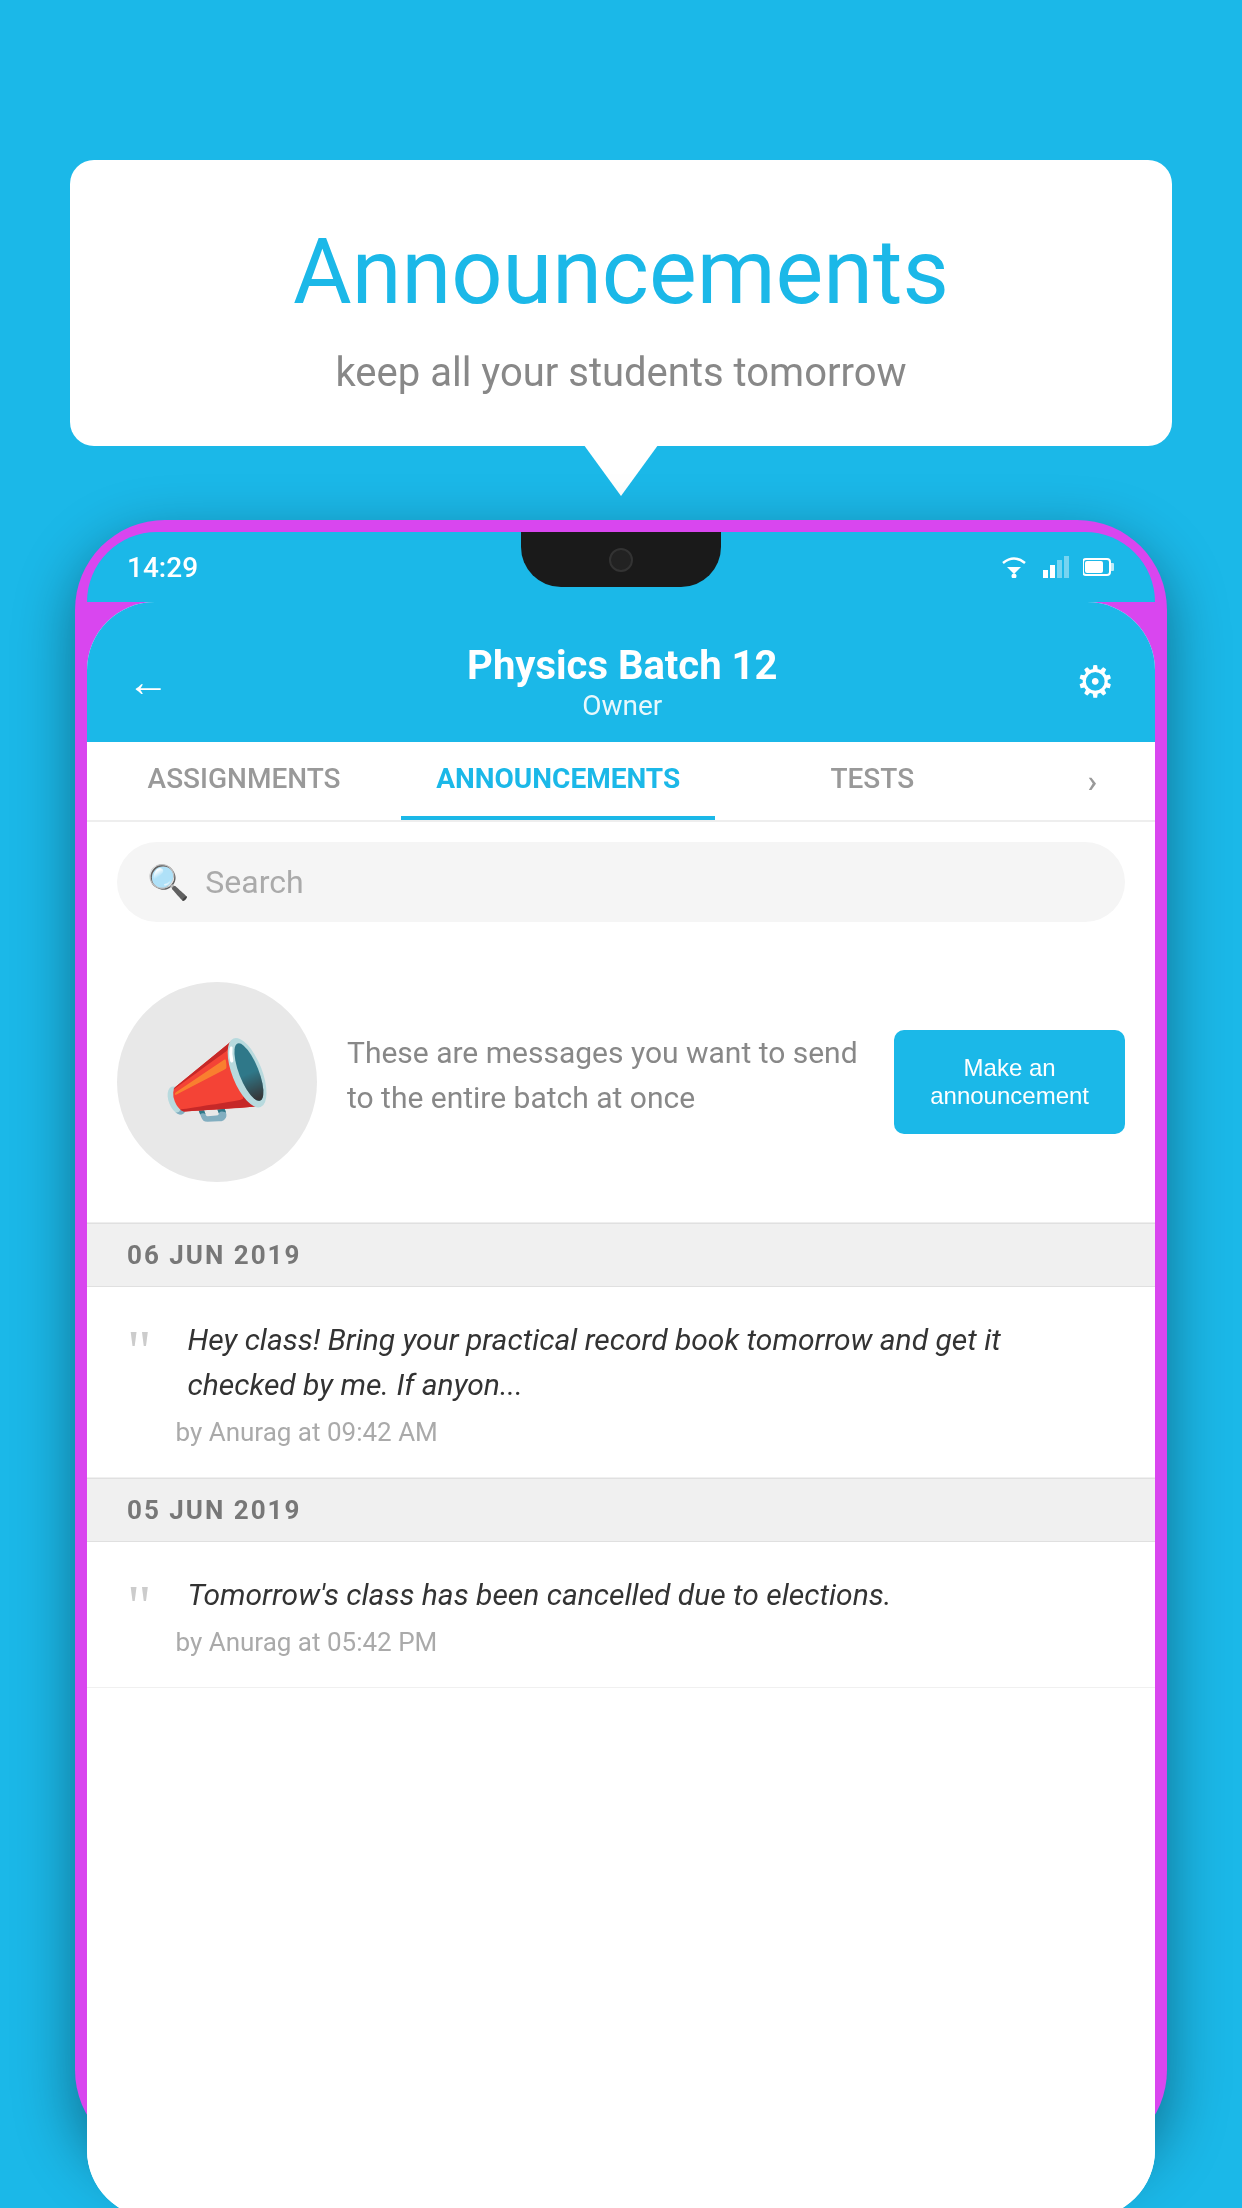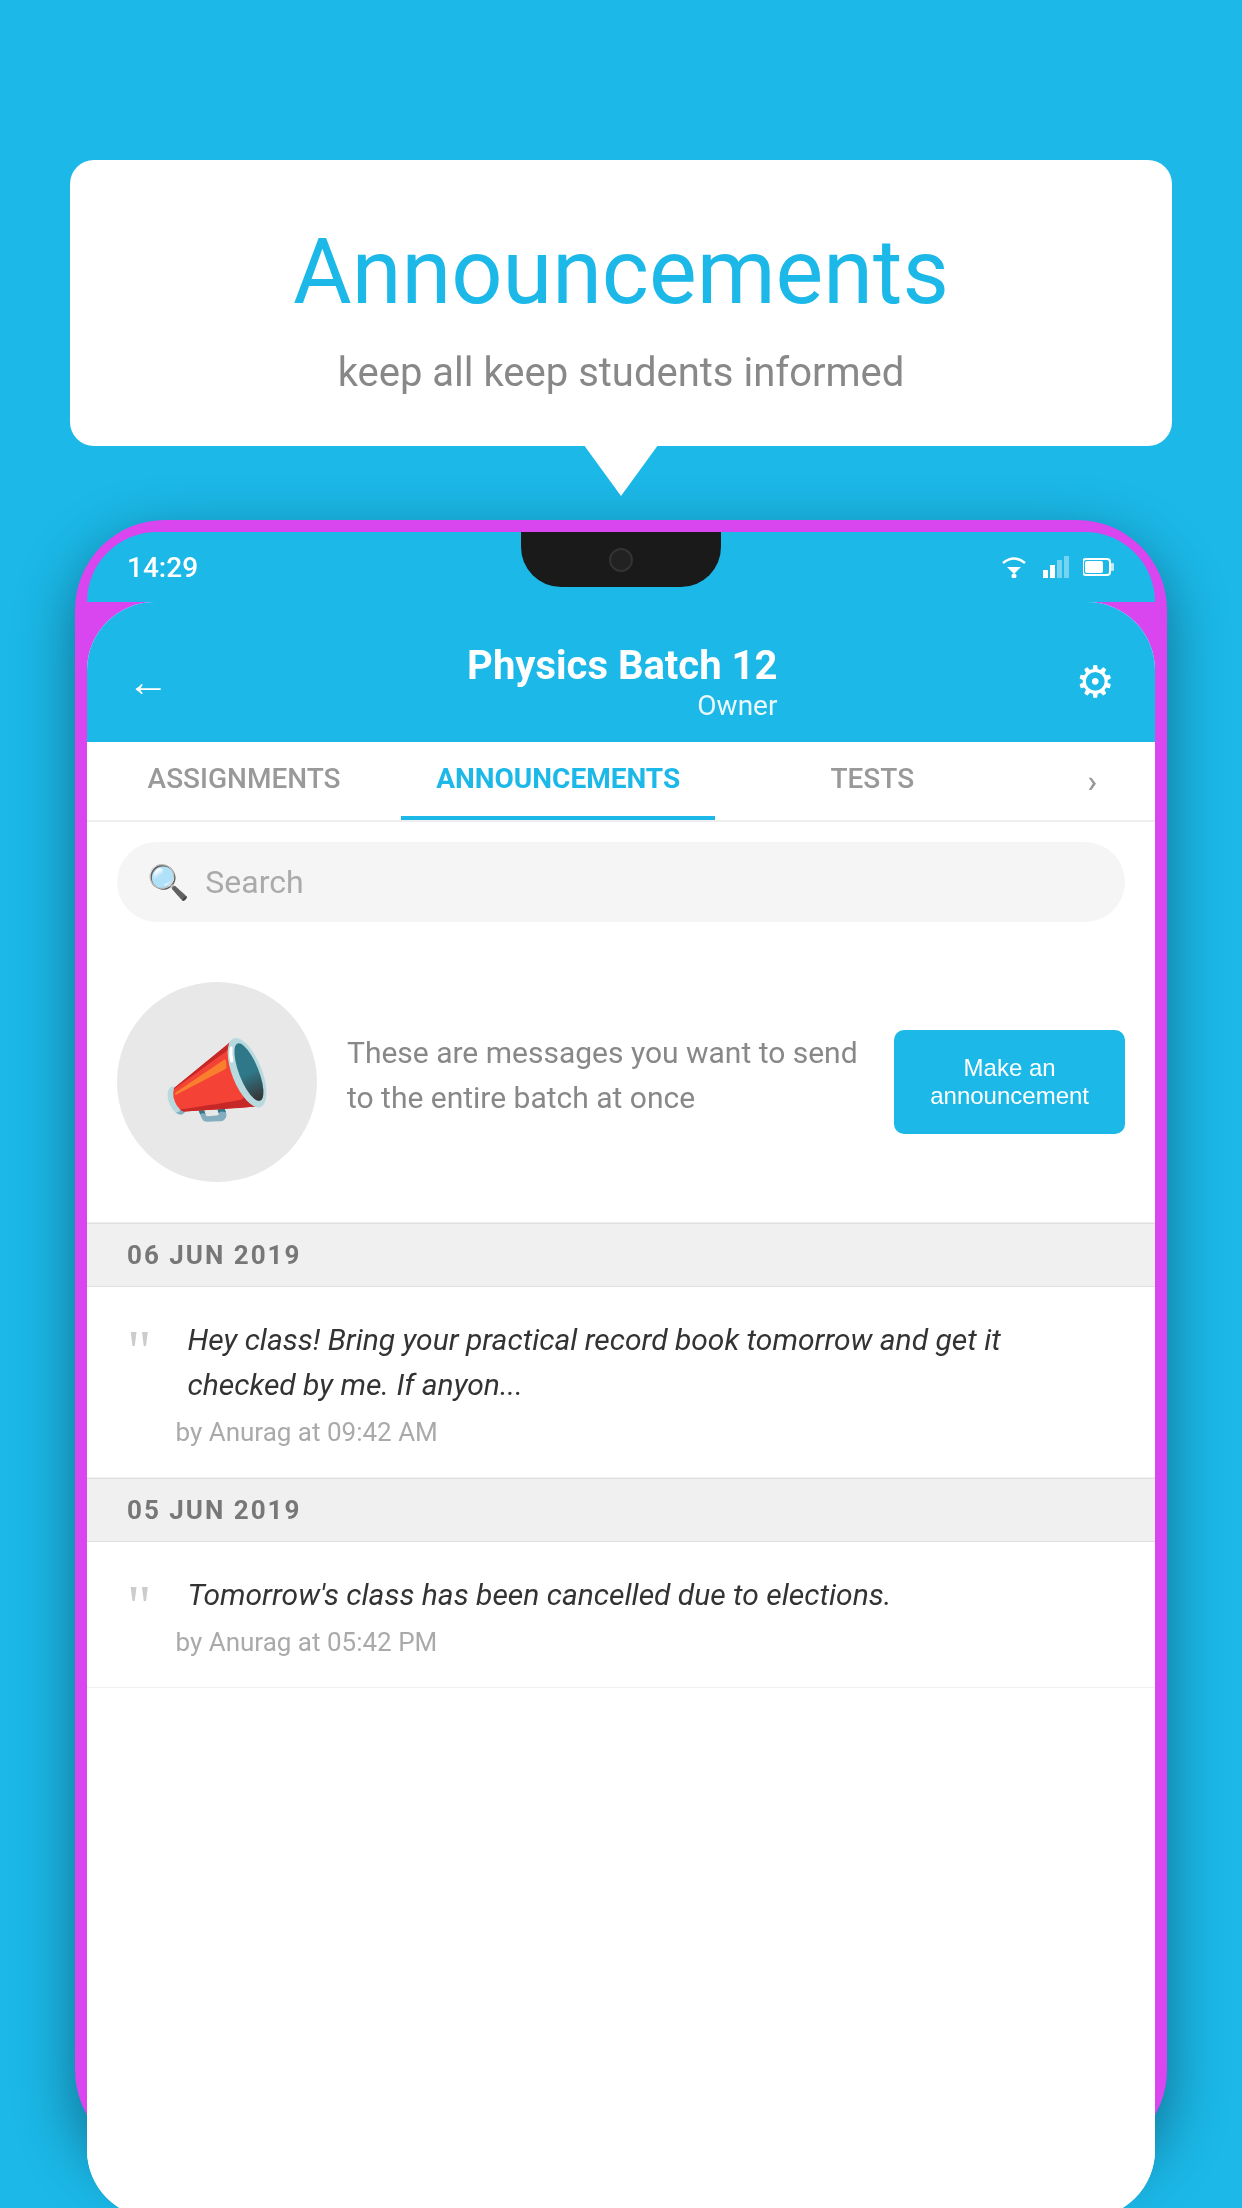--- a/index.html
+++ b/index.html
@@ -155,21 +155,21 @@
     }
 
     .back-arrow {
       color: white;
       font-size: 42px;
       cursor: pointer;
       line-height: 1;
     }
 
     .app-header-title-block {
-      text-align: right;
+      text-align: center;
     }
 
     .app-header-title {
       font-size: 40px;
       font-weight: 700;
       color: white;
     }
 
     .app-header-subtitle {
       font-size: 28px;
@@ -355,21 +355,21 @@
       overflow: hidden;
       background: white;
     }
   </style>
 </head>
 <body>
 
 <div class="speech-bubble-container">
   <div class="speech-bubble">
     <div class="speech-bubble-title">Announcements</div>
-    <div class="speech-bubble-subtitle">keep all keep students informed</div>
+    <div class="speech-bubble-subtitle">keep all your students tomorrow</div>
   </div>
 </div>
 
 <div class="phone-wrapper">
   <div class="phone-outer">
 
     <div class="phone-notch-bar">
       <span class="status-time">14:29</span>
       <div class="phone-notch">
         <div class="camera-dot"></div>

